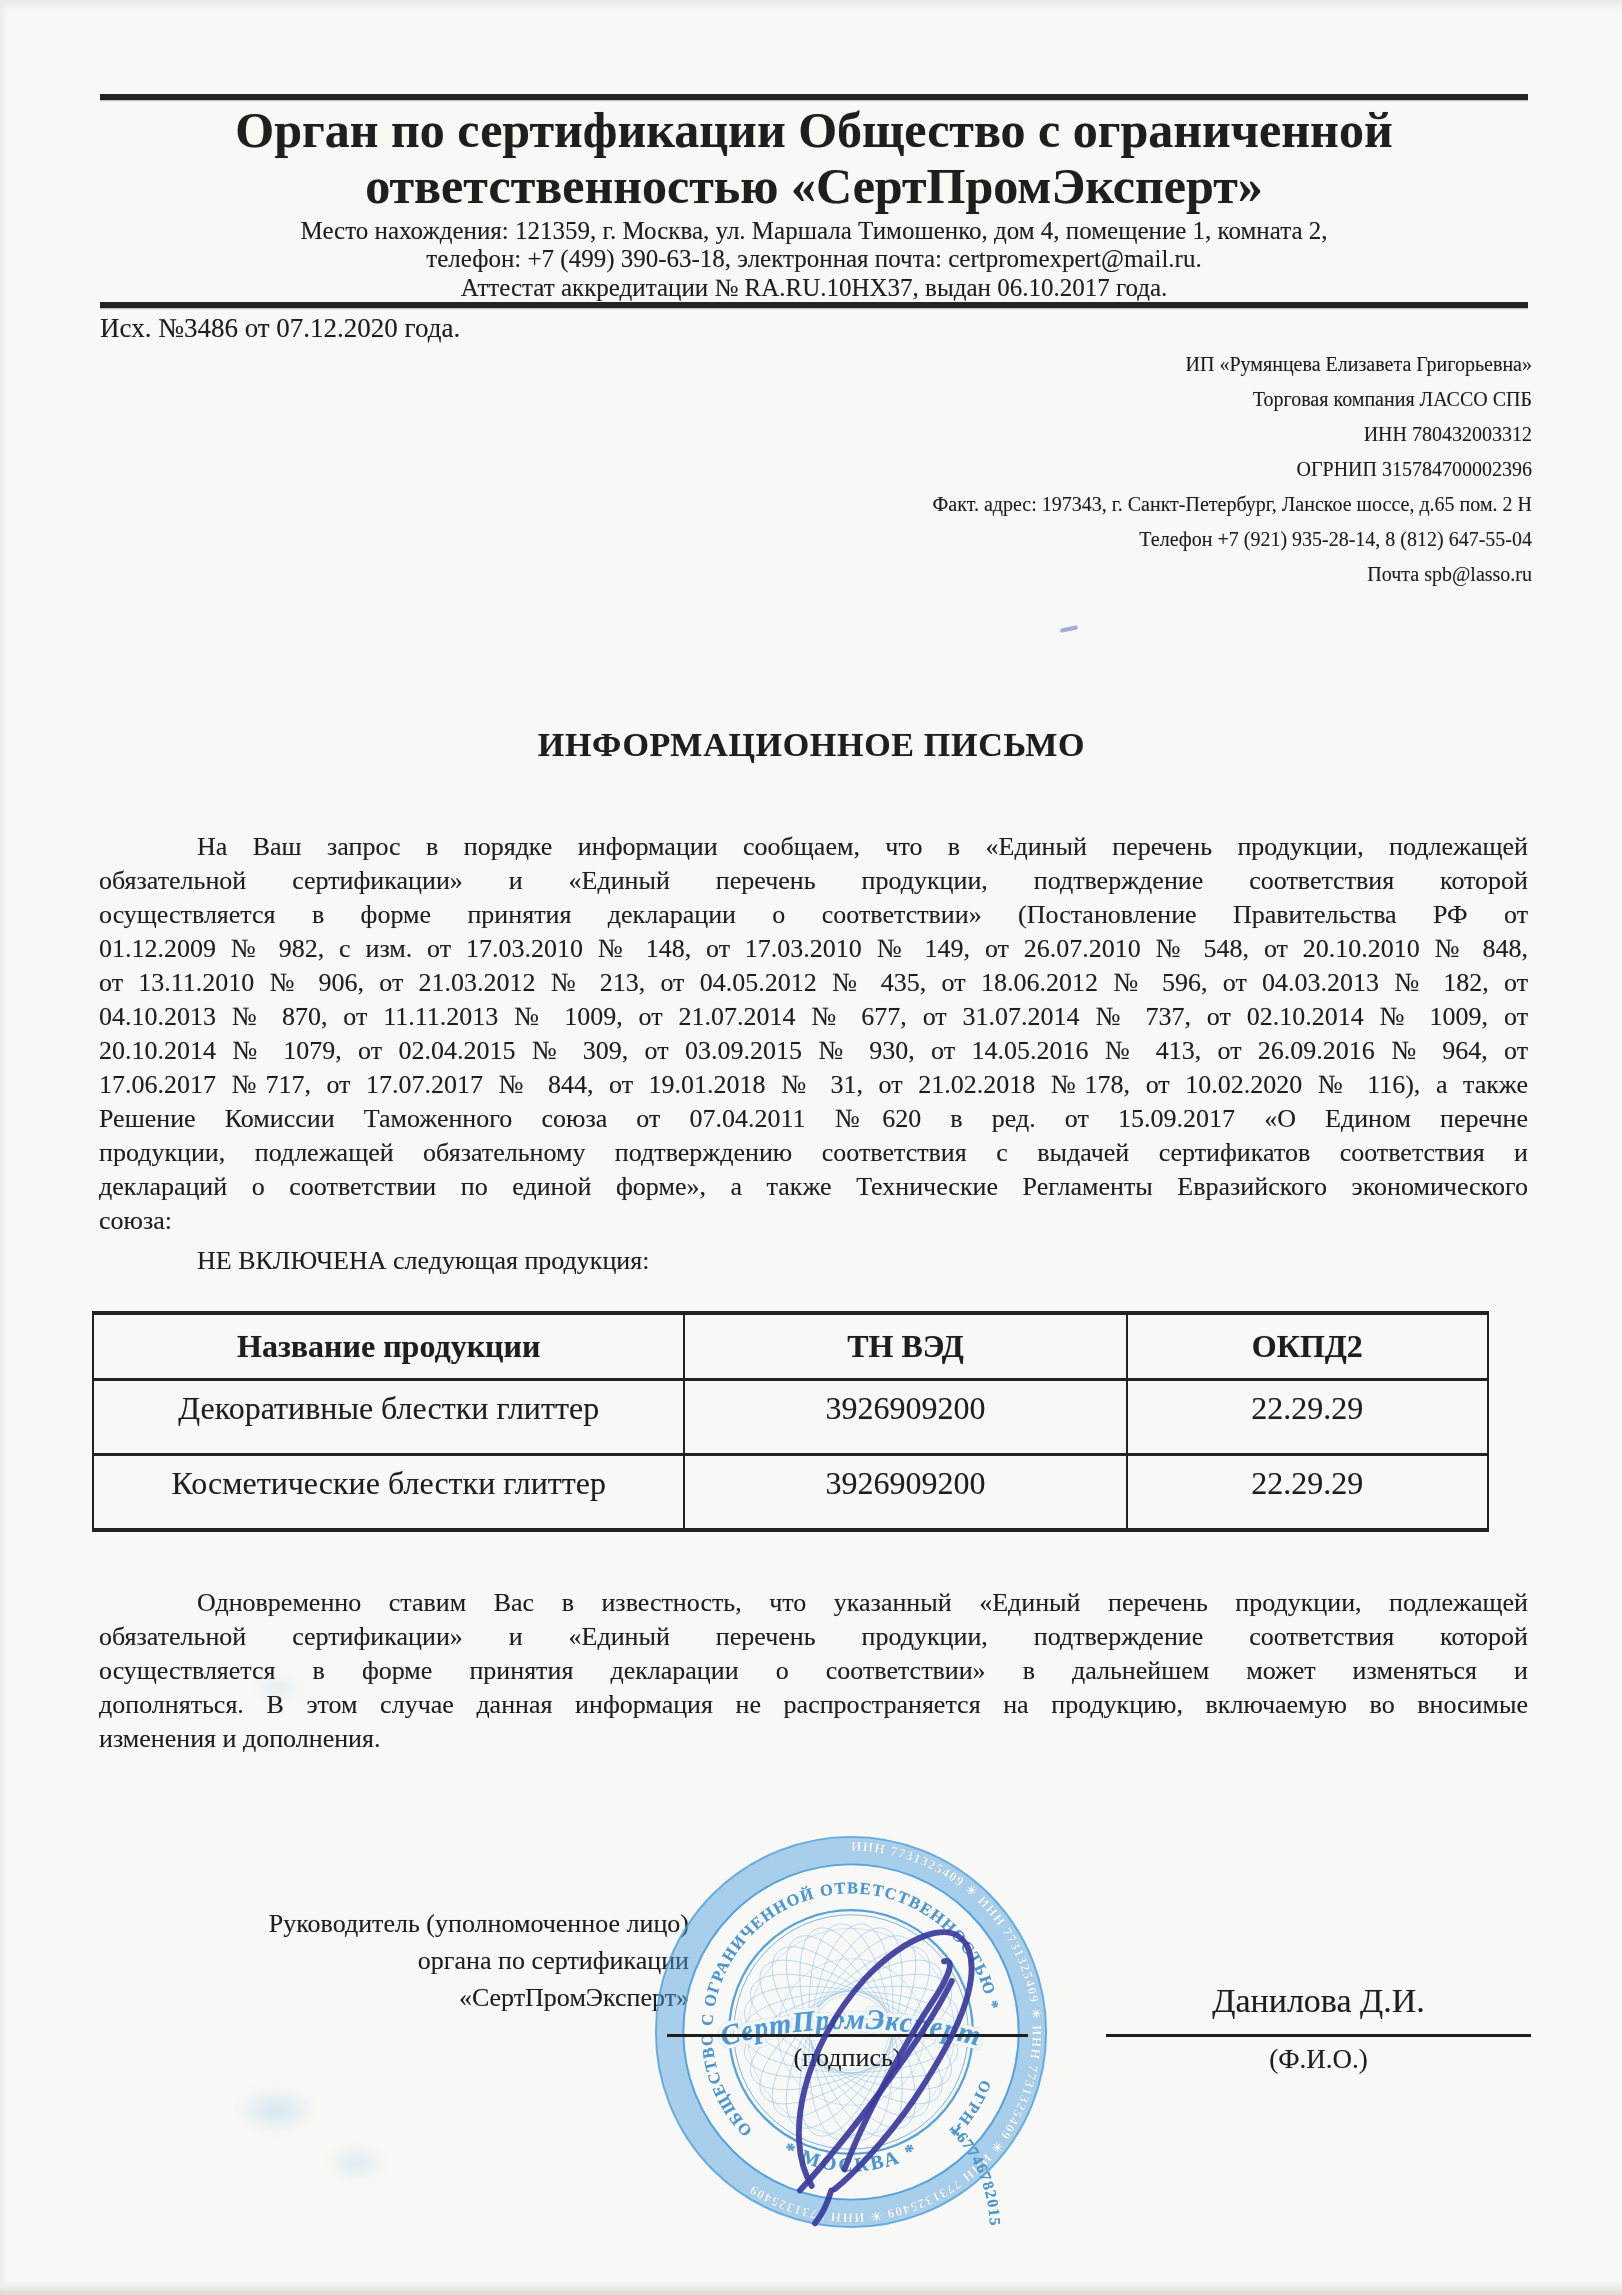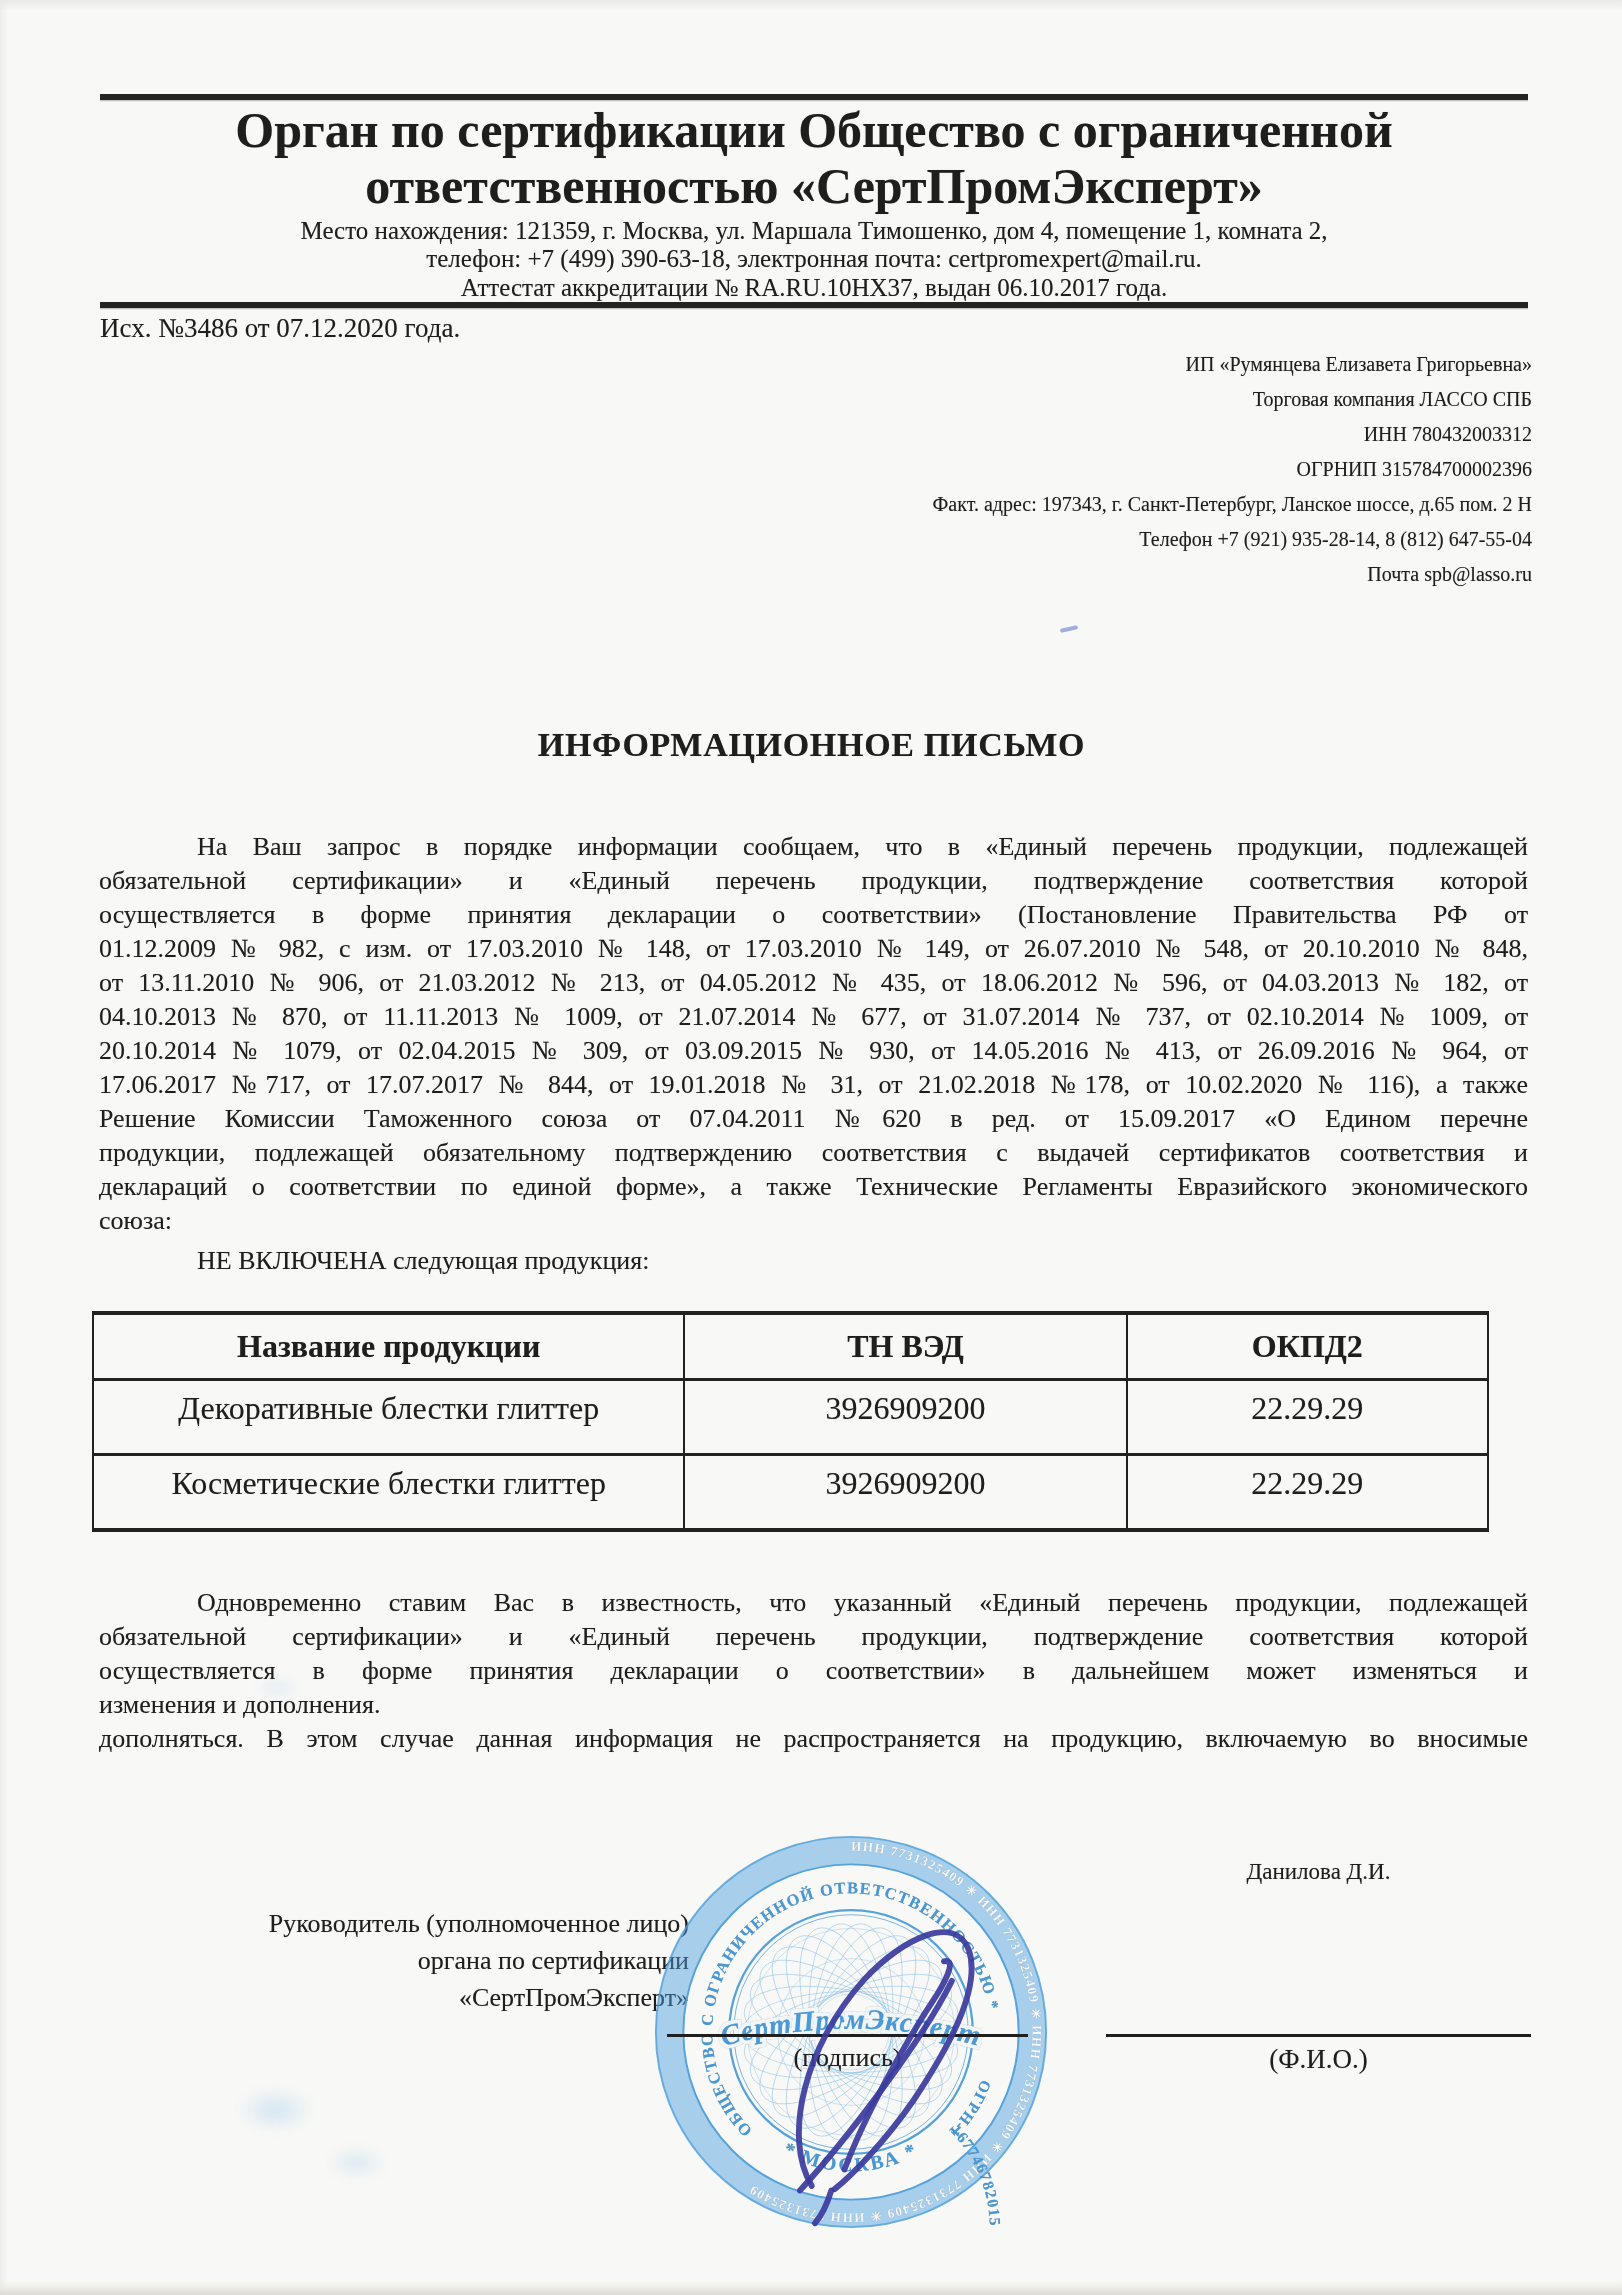--- a/index.html
+++ b/index.html
@@ -62,21 +62,21 @@
   .signer-left .tline{line-height:37px;text-align:right;}
 
   .stamp-svg{position:absolute;left:648px;top:1829px;width:406px;height:406px;z-index:2;
     filter:blur(0.3px) saturate(1.05);opacity:.94;}
   .pen-svg{position:absolute;left:648px;top:1829px;width:406px;height:406px;z-index:5;}
 
   .sig-line{position:absolute;top:2034px;height:2.6px;background:#1f1f1f;z-index:3;}
   .sig-line-left{left:667px;width:361px;}
   .sig-line-right{left:1106px;width:425px;}
   .sig-caption{position:absolute;left:667px;top:2043px;width:361px;text-align:center;font-size:26px;z-index:4;}
-  .signer-name{position:absolute;left:1106px;top:1859px;width:425px;text-align:center;font-size:23px;z-index:4;}
+  .signer-name{position:absolute;left:1106px;top:1982px;width:425px;text-align:center;font-size:34px;z-index:4;}
   .fio-caption{position:absolute;left:1106px;top:2044px;width:425px;text-align:center;font-size:27px;z-index:4;}
 
   
   .st-stroke{stroke:var(--stamp-ink);fill:none;}
   .st-band{stroke:var(--stamp-ink);fill:none;opacity:.5;}
   .st-guill{stroke:var(--stamp-ink-light);fill:none;opacity:.5;}
   .st-text{fill:#3f92d2;font-weight:bold;}
   .st-micro{fill:#f4f8fb;font-weight:bold;}
   .st-center{fill:#4394d4;font-weight:bold;font-style:italic;paint-order:stroke;stroke:#f1f6fa;stroke-width:12px;}
   .pen-path{stroke:var(--pen-ink);fill:none;stroke-width:9;stroke-linecap:round;opacity:.92;}
@@ -165,22 +165,22 @@
           <td>3926909200</td>
           <td>22.29.29</td>
         </tr>
       </tbody>
   </table>
 
   <div class="para para2">
       <div class="tline">Одновременно ставим Вас в известность, что указанный «Единый перечень продукции, подлежащей</div>
       <div class="tline">обязательной сертификации» и «Единый перечень продукции, подтверждение соответствия которой</div>
       <div class="tline">осуществляется в форме принятия декларации о соответствии» в дальнейшем может изменяться и</div>
+      <div class="tline">дополняться. В этом случае данная информация не распространяется на продукцию, включаемую во вносимые</div>
       <div class="tline tline-last">изменения и дополнения.</div>
-      <div class="tline">дополняться. В этом случае данная информация не распространяется на продукцию, включаемую во вносимые</div>
     </div>
 
   <div class="signer-left">
       <div class="tline">Руководитель (уполномоченное лицо)</div>
       <div class="tline">органа по сертификации</div>
       <div class="tline tline-last">«СертПромЭксперт»</div>
     </div>
 
   <svg class="stamp-svg" viewBox="0 0 620 620">
     <defs>

